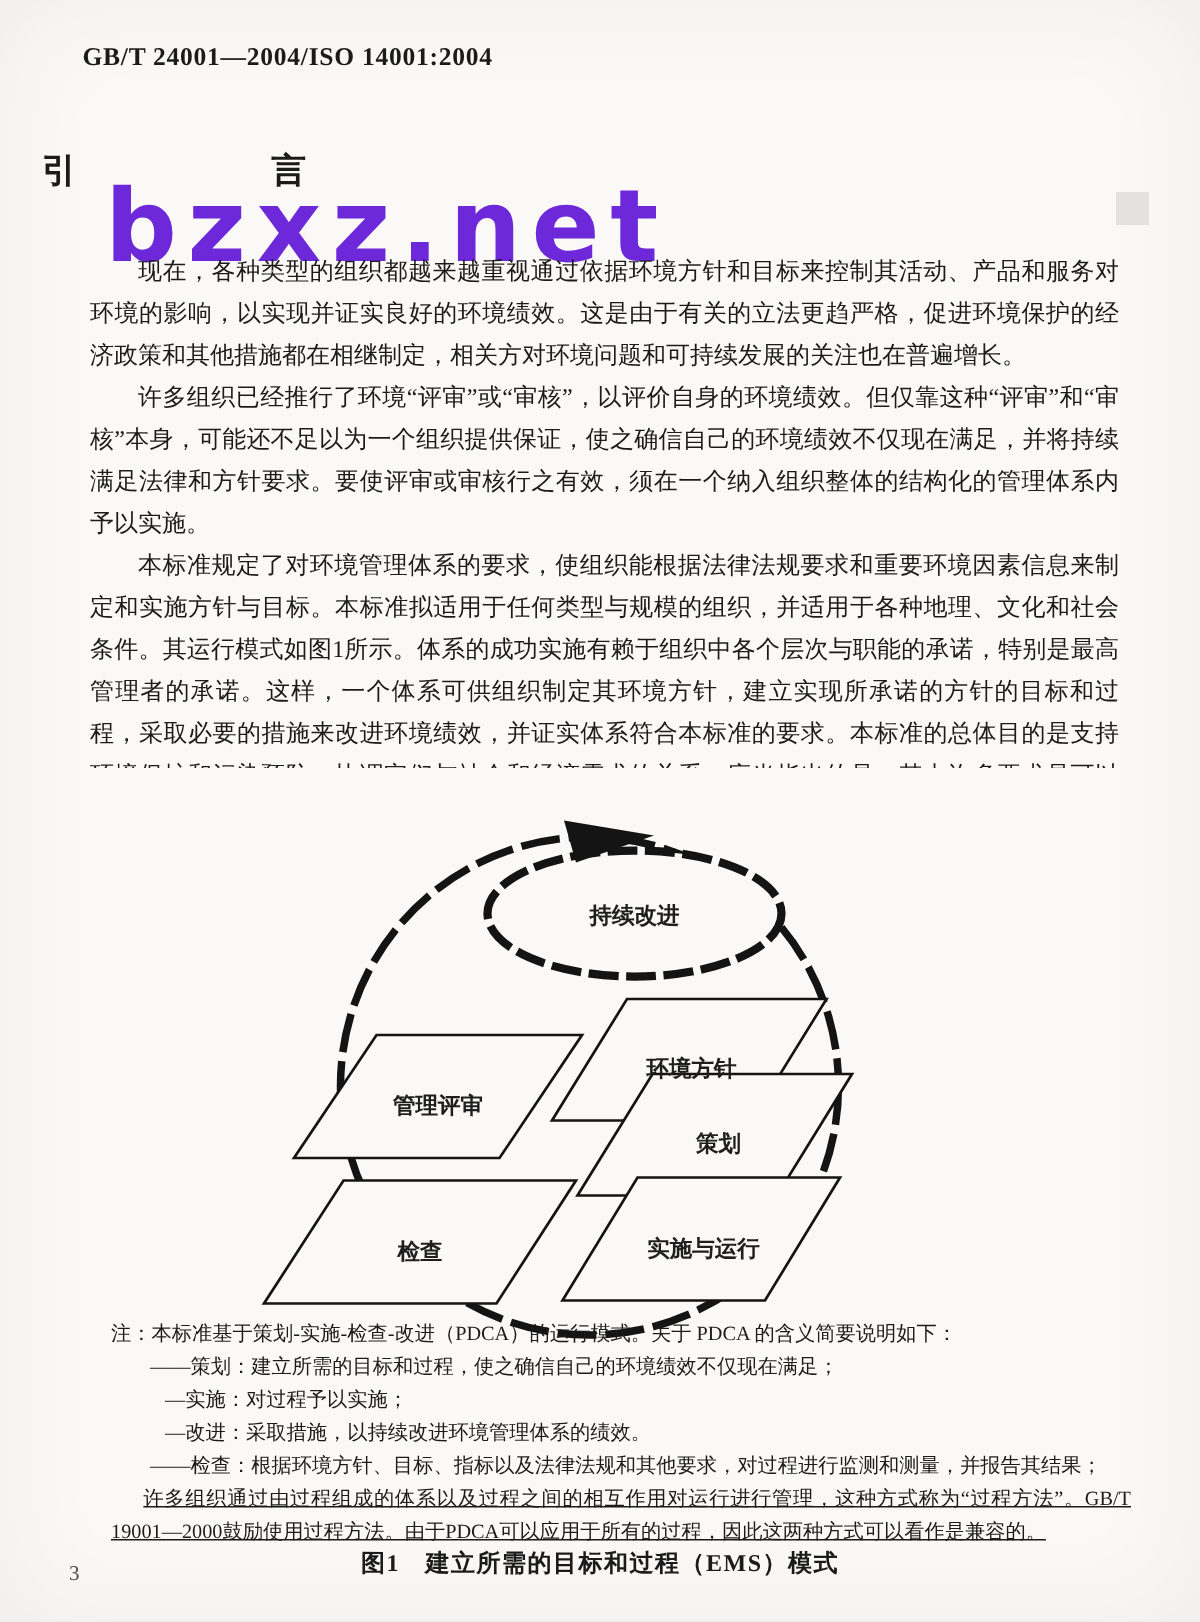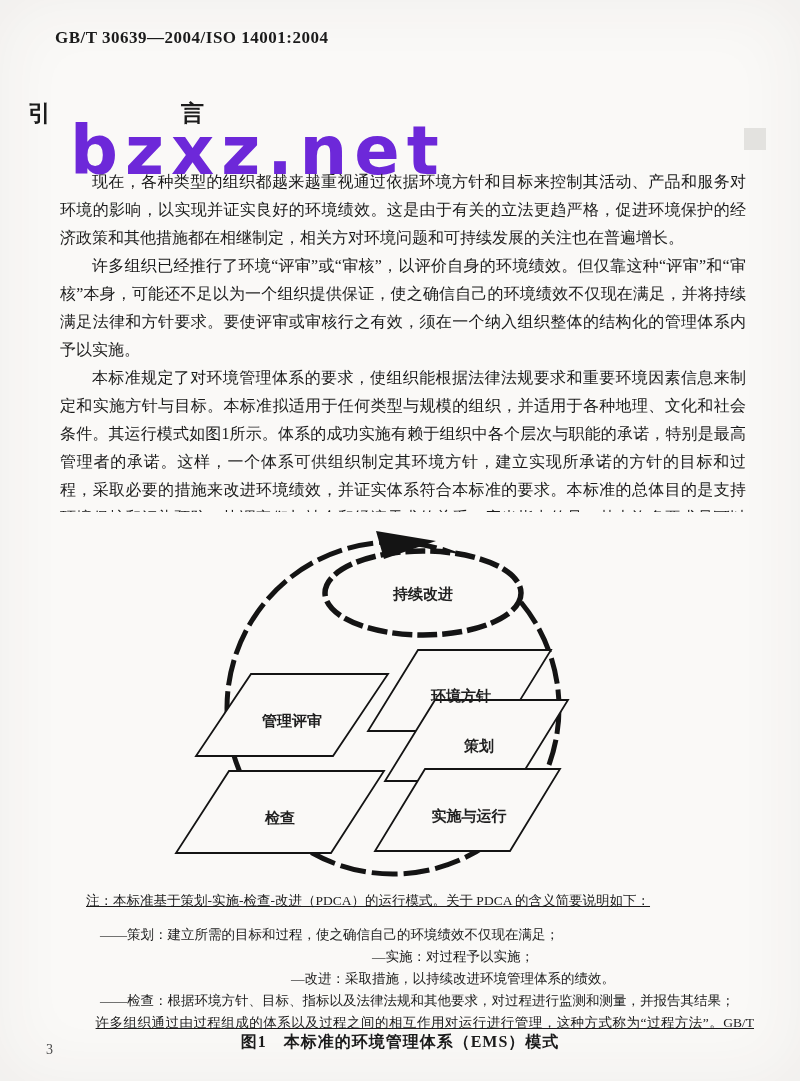--- a/index.html
+++ b/index.html
@@ -29,28 +29,28 @@
     position:absolute;left:0;right:0;top:98px;z-index:1;
     text-align:left;font-size:23px;font-weight:bold;letter-spacing:28px;
     text-indent:28px; 
   }
   .bodytext{
     position:absolute;left:60px;right:54px;top:168px;z-index:1;
     font-size:16px;line-height:28px;text-align:justify;
     max-height:344px;overflow:hidden;
   }
   .bodytext p{margin:0;text-indent:2em;}
-  .diagram{position:absolute;left:148px;top:528px;z-index:1;}
+  .diagram{position:absolute;left:148px;top:544px;z-index:1;}
   .notes{
     position:absolute;left:74px;right:46px;top:878px;z-index:1;
     font-size:13.5px;line-height:22px;max-height:154px;overflow:hidden;
   }
-  .notes .lead{margin:12px;text-decoration:underline;}
+  .notes .lead{margin:0;}
   .notes .item{margin:0 0 0 26px;}
-  .notes .item.sub{margin-left:78px;text-align:center;}
+  .notes .item.sub{margin-left:36px;}
   .notes .tail{margin:0;text-indent:1.6em;text-align:justify;text-decoration:underline;}
   .figcap{
     position:absolute;left:0;right:0;top:1032px;z-index:1;
     text-align:center;font-size:16px;font-weight:bold;letter-spacing:1px;
   }
   .pagenum{
     position:absolute;left:46px;top:1042px;
     font-size:14px;color:#4a4a4a;
   }
   svg text{
@@ -59,21 +59,21 @@
   }
 </style>
 </head>
 <body>
 
 <div class="page">
 
   <div class="wm">bzxz.net</div>
   <div class="speck"></div>
 
-  <div class="hdr">GB/T 30639—2004/ISO 14001:2004</div>
+  <div class="hdr">GB/T 24001—2004/ISO 14001:2004</div>
 
   <div class="ttl">引　　言</div>
 
   <div class="bodytext">
     <p>现在，各种类型的组织都越来越重视通过依据环境方针和目标来控制其活动、产品和服务对环境的影响，以实现并证实良好的环境绩效。这是由于有关的立法更趋严格，促进环境保护的经济政策和其他措施都在相继制定，相关方对环境问题和可持续发展的关注也在普遍增长。</p>
     <p>许多组织已经推行了环境“评审”或“审核”，以评价自身的环境绩效。但仅靠这种“评审”和“审核”本身，可能还不足以为一个组织提供保证，使之确信自己的环境绩效不仅现在满足，并将持续满足法律和方针要求。要使评审或审核行之有效，须在一个纳入组织整体的结构化的管理体系内予以实施。</p>
     <p>本标准规定了对环境管理体系的要求，使组织能根据法律法规要求和重要环境因素信息来制定和实施方针与目标。本标准拟适用于任何类型与规模的组织，并适用于各种地理、文化和社会条件。其运行模式如图1所示。体系的成功实施有赖于组织中各个层次与职能的承诺，特别是最高管理者的承诺。这样，一个体系可供组织制定其环境方针，建立实现所承诺的方针的目标和过程，采取必要的措施来改进环境绩效，并证实体系符合本标准的要求。本标准的总体目的是支持环境保护和污染预防，协调它们与社会和经济需求的关系。应当指出的是，其中许多要求是可以同时或重复涉及的。</p>
   </div>
 
   <div class="diagram">
@@ -102,17 +102,17 @@
 
   <div class="notes">
     <p class="lead">注：本标准基于策划-实施-检查-改进（PDCA）的运行模式。关于 PDCA 的含义简要说明如下：</p>
     <div class="item">——策划：建立所需的目标和过程，使之确信自己的环境绩效不仅现在满足；</div>
     <div class="item sub">—实施：对过程予以实施；</div>
     <div class="item sub">—改进：采取措施，以持续改进环境管理体系的绩效。</div>
     <div class="item">——检查：根据环境方针、目标、指标以及法律法规和其他要求，对过程进行监测和测量，并报告其结果；</div>
     <p class="tail">许多组织通过由过程组成的体系以及过程之间的相互作用对运行进行管理，这种方式称为“过程方法”。GB/T 19001—2000鼓励使用过程方法。由于PDCA可以应用于所有的过程，因此这两种方式可以看作是兼容的。</p>
   </div>
 
-  <div class="figcap">图1　本标准的环境管理体系（EMS）模式</div>
+  <div class="figcap">图1　建立所需的目标和过程（EMS）模式</div>
 
   <div class="pagenum">3</div>
 
 </div>
 
 </body></html>

